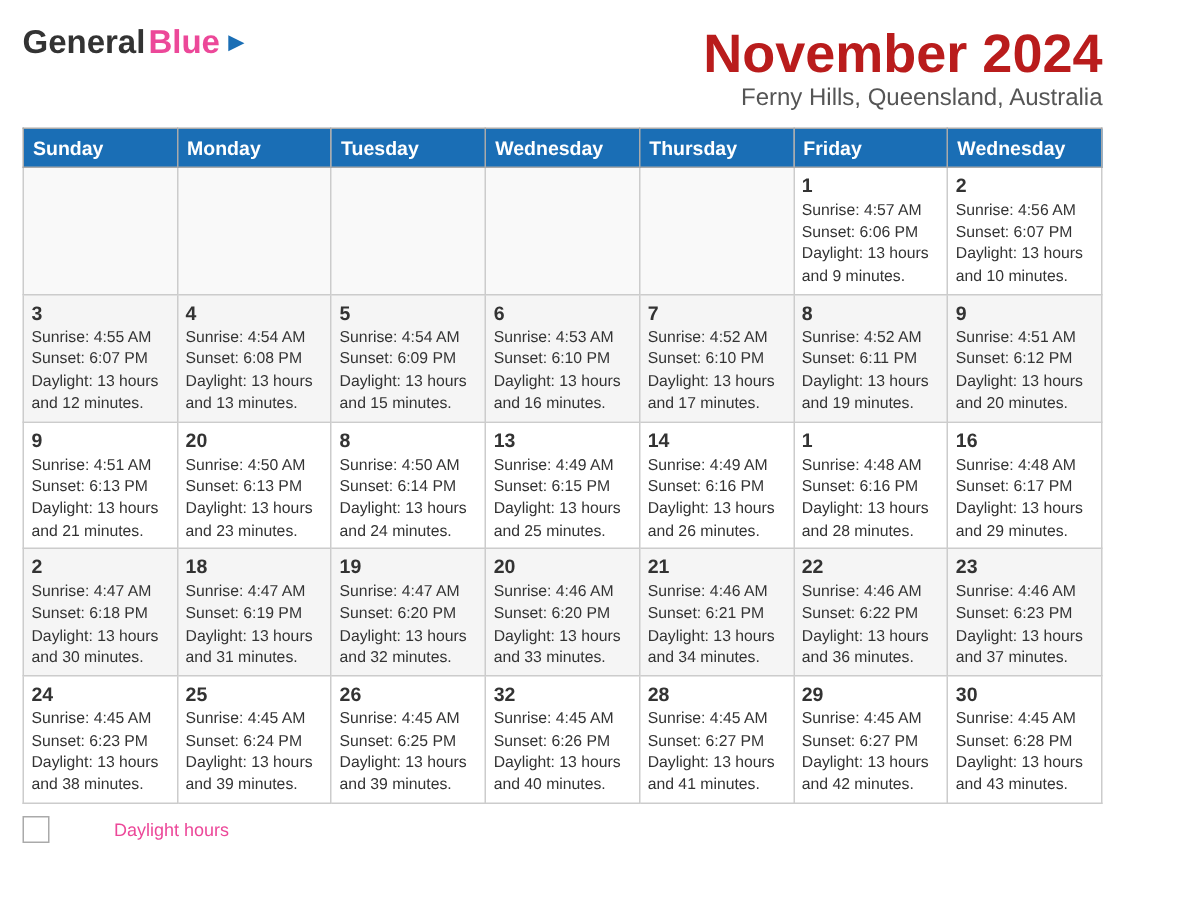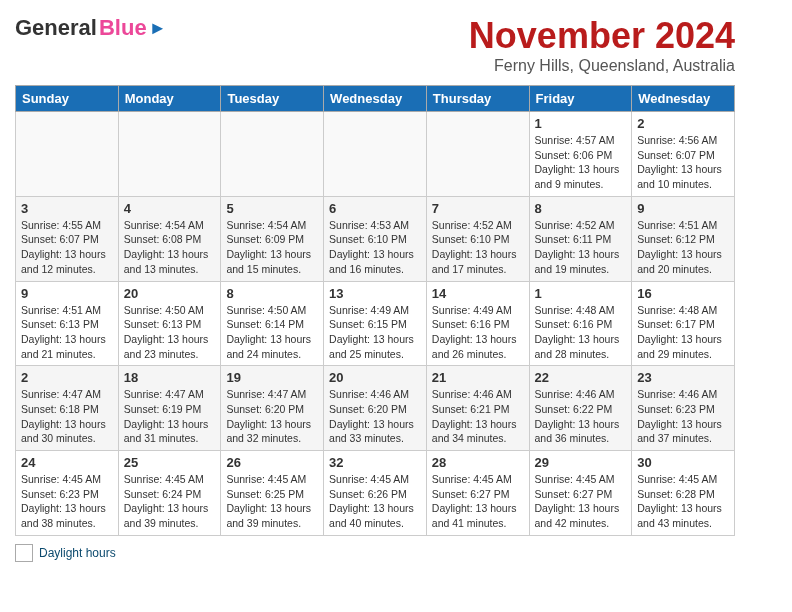--- a/index.html
+++ b/index.html
@@ -11,21 +11,21 @@
     .month-title { font-size: 36px; font-weight: bold; color: #b91c1c; }
     .location { font-size: 16px; color: #555; }
     .calendar { width: 100%; border-collapse: collapse; }
     .calendar th { background: #1a6eb5; color: #fff; text-align: left; padding: 5px 6px; font-size: 13px; border: 1px solid #aaa; }
     .calendar td { border: 1px solid #ccc; vertical-align: top; padding: 4px 5px; font-size: 11px; color: #333; width: calc(100%/7); min-height: 80px; }
     .calendar tr { background: #fff; }
     .calendar tr:nth-child(even) { background: #f5f5f5; }
     .day-num { font-size: 13px; font-weight: bold; margin-bottom: 2px; }
     .day-info { font-size: 10.5px; line-height: 1.4; color: #333; }
     .empty { background: #f9f9f9; }
-    .footer { display: flex; align-items: center; margin-top: 8px; font-size: 12px; color: #0c4a6e; }
+    .footer { display: flex; align-items: center; margin-top: 8px; font-size: 12px; color: #ec4899; gap: 37px; }
     .footer-box { width: 18px; height: 18px; background: #fff; border: 1px solid #aaa; margin-right: 6px; }
     .logo-wrapper { display: flex; align-items: center; gap: 2px; }
     .logo-g { font-size: 22px; font-weight: bold; color: #333; }
     .logo-b { font-size: 22px; font-weight: bold; color: #ec4899; }
     .logo-arrow { color: #1a6eb5; font-size: 18px; }
   </style>
 </head>
 <body>
 
 <div class="page">

